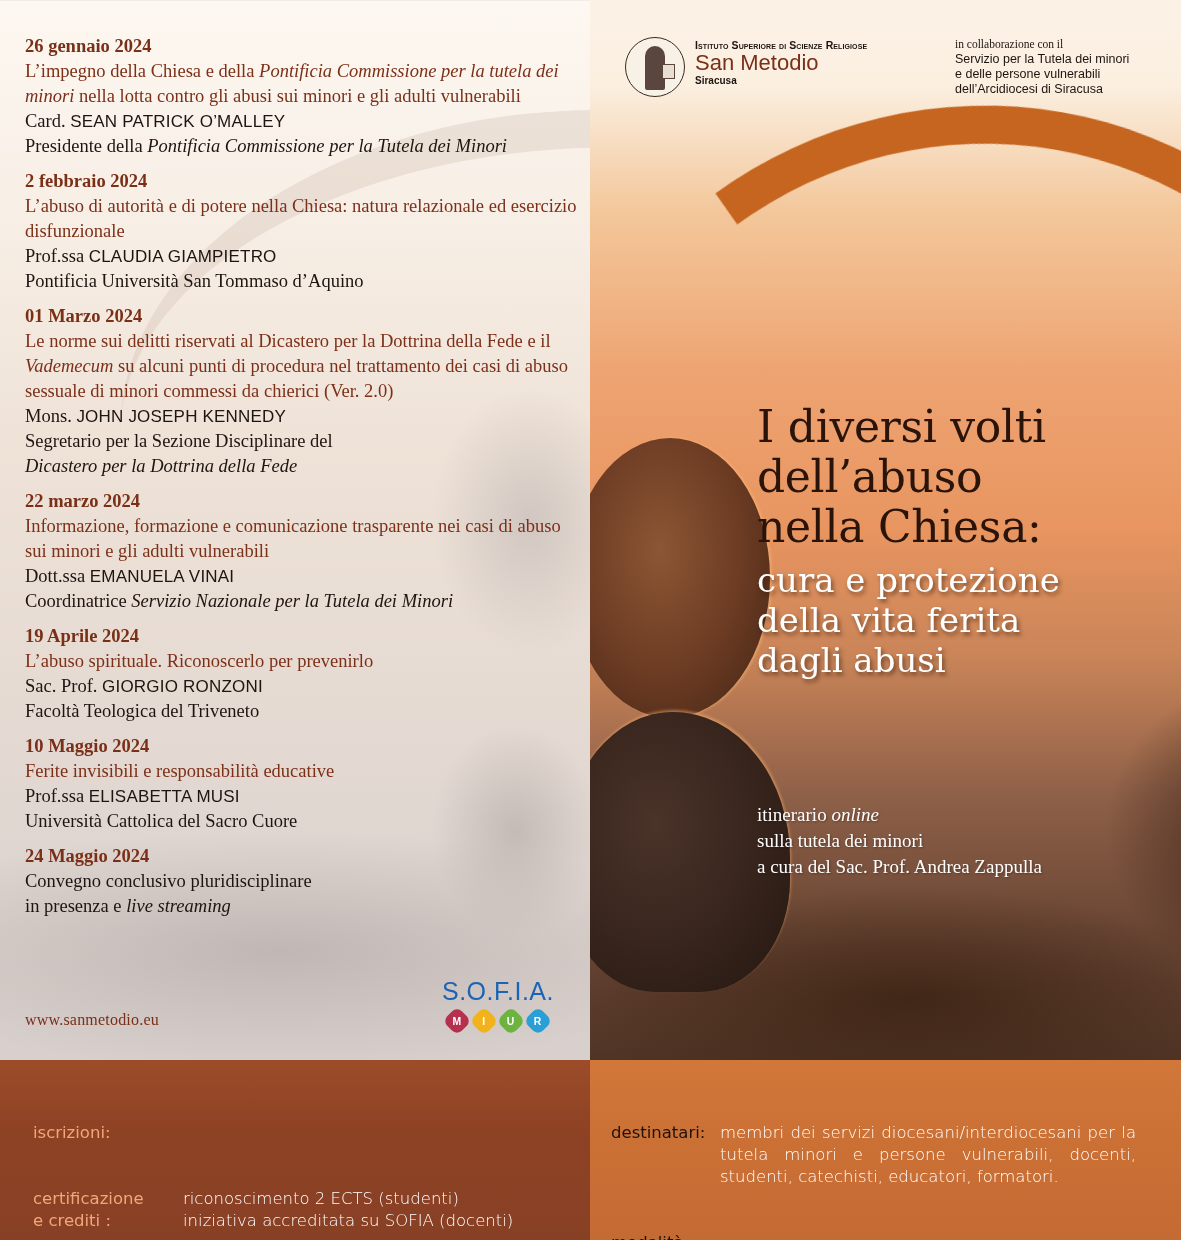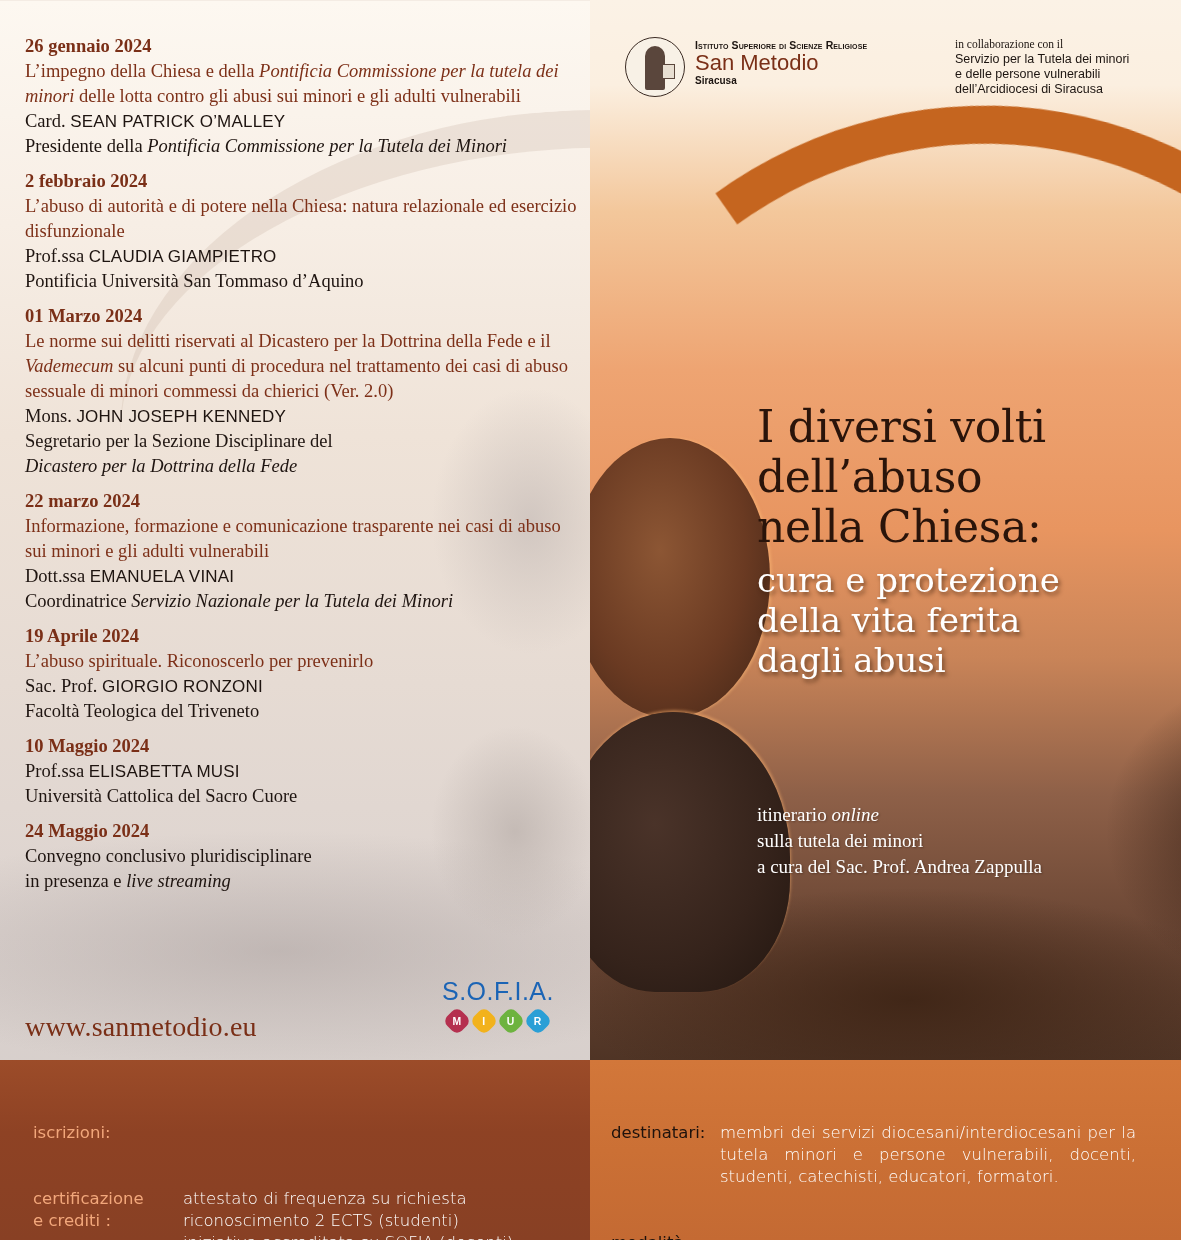--- a/index.html
+++ b/index.html
@@ -26,21 +26,21 @@
   .event { margin-bottom: 10px; }
   .ev-date {
     color: #7a2f17; font-weight: bold; font-size: 18.5px; line-height: 25px;
   }
   .ev-title { color: #7d3018; font-size: 18.5px; line-height: 25px; }
   .ev-speaker, .ev-role { color: #1e1410; font-size: 18.5px; line-height: 25px; }
   .ev-speaker .nm { font-family: "Liberation Sans", sans-serif; font-size: 17px; letter-spacing: 0.2px; }
   em { font-style: italic; }
   .website {
     position: absolute; left: 25px; top: 1010px; color: #7a2f17;
-    font-size: 28px; letter-spacing: 0.2px;
+    font-size: 16px; letter-spacing: 0.2px;
   }
   .sofia { position: absolute; left: 442px; top: 968px; width: 110px; }
   .sofia-text {
     font-family: "Liberation Sans", sans-serif; font-size: 25px; color: #1b64b5;
     letter-spacing: 0.5px; line-height: 28px; margin-top: 8px;
   }
   .miur { display: flex; gap: 1px; margin-top: 3px; margin-left: 2px; }
   .miur span {
     width: 26px; height: 26px; border-radius: 9px; transform: rotate(45deg) scale(0.8);
     display: flex; align-items: center; justify-content: center;
@@ -139,21 +139,21 @@
 </head>
 <body>
 
 <div class="left">
   <div class="arc-ghost"></div>
   <div class="events">
 
     <div class="event">
       <div class="ev-date">26 gennaio 2024</div>
       <div class="ev-title">
-        <span>L’impegno della Chiesa e della </span><em>Pontificia Commissione per la tutela dei minori</em><span> delle lotta contro gli abusi sui minori e gli adulti vulnerabili</span>
+        <span>L’impegno della Chiesa e della </span><em>Pontificia Commissione per la tutela dei minori</em><span> nella lotta contro gli abusi sui minori e gli adulti vulnerabili</span>
       </div>
       <div class="ev-speaker">
         <span>Card.</span>
         <span class="nm">SEAN PATRICK O’MALLEY</span>
       </div>
       <div class="ev-role"><span>Presidente della </span><em>Pontificia Commissione per la Tutela dei Minori</em></div>
     </div>
 
     <div class="event">
       <div class="ev-date">2 febbraio 2024</div>
@@ -193,20 +193,21 @@
       <div class="ev-title">L’abuso spirituale. Riconoscerlo per prevenirlo</div>
       <div class="ev-speaker">
         <span>Sac. Prof.</span>
         <span class="nm">GIORGIO RONZONI</span>
       </div>
       <div class="ev-role">Facoltà Teologica del Triveneto</div>
     </div>
 
     <div class="event">
       <div class="ev-date">10 Maggio 2024</div>
+      <div class="ev-title">Ferite invisibili e responsabilità educative</div>
       <div class="ev-speaker">
         <span>Prof.ssa</span>
         <span class="nm">ELISABETTA MUSI</span>
       </div>
       <div class="ev-role">Università Cattolica del Sacro Cuore</div>
     </div>
 
     <div class="event">
       <div class="ev-date">24 Maggio 2024</div>
       <div class="ev-role">Convegno conclusivo pluridisciplinare</div>
@@ -284,21 +285,20 @@
 <div class="info info-left">
   <div class="row">
     <div class="lbl">iscrizioni:</div>
   </div>
   <div class="row">
     <div class="lbl">
       <div>certificazione</div>
       <div>e crediti :</div>
     </div>
     <div class="val">
-      <div>attestato di frequenza su richiesta</div>
       <div>riconoscimento 2 ECTS (studenti)</div>
       <div>iniziativa accreditata su SOFIA (docenti)</div>
     </div>
   </div>
 </div>
 
 <div class="info info-right">
   <div class="row">
     <div class="lbl">destinatari:</div>
     <div class="val">membri dei servizi diocesani/interdiocesani per la tutela minori e persone vulnerabili, docenti, studenti, catechisti, educatori, formatori.</div>

